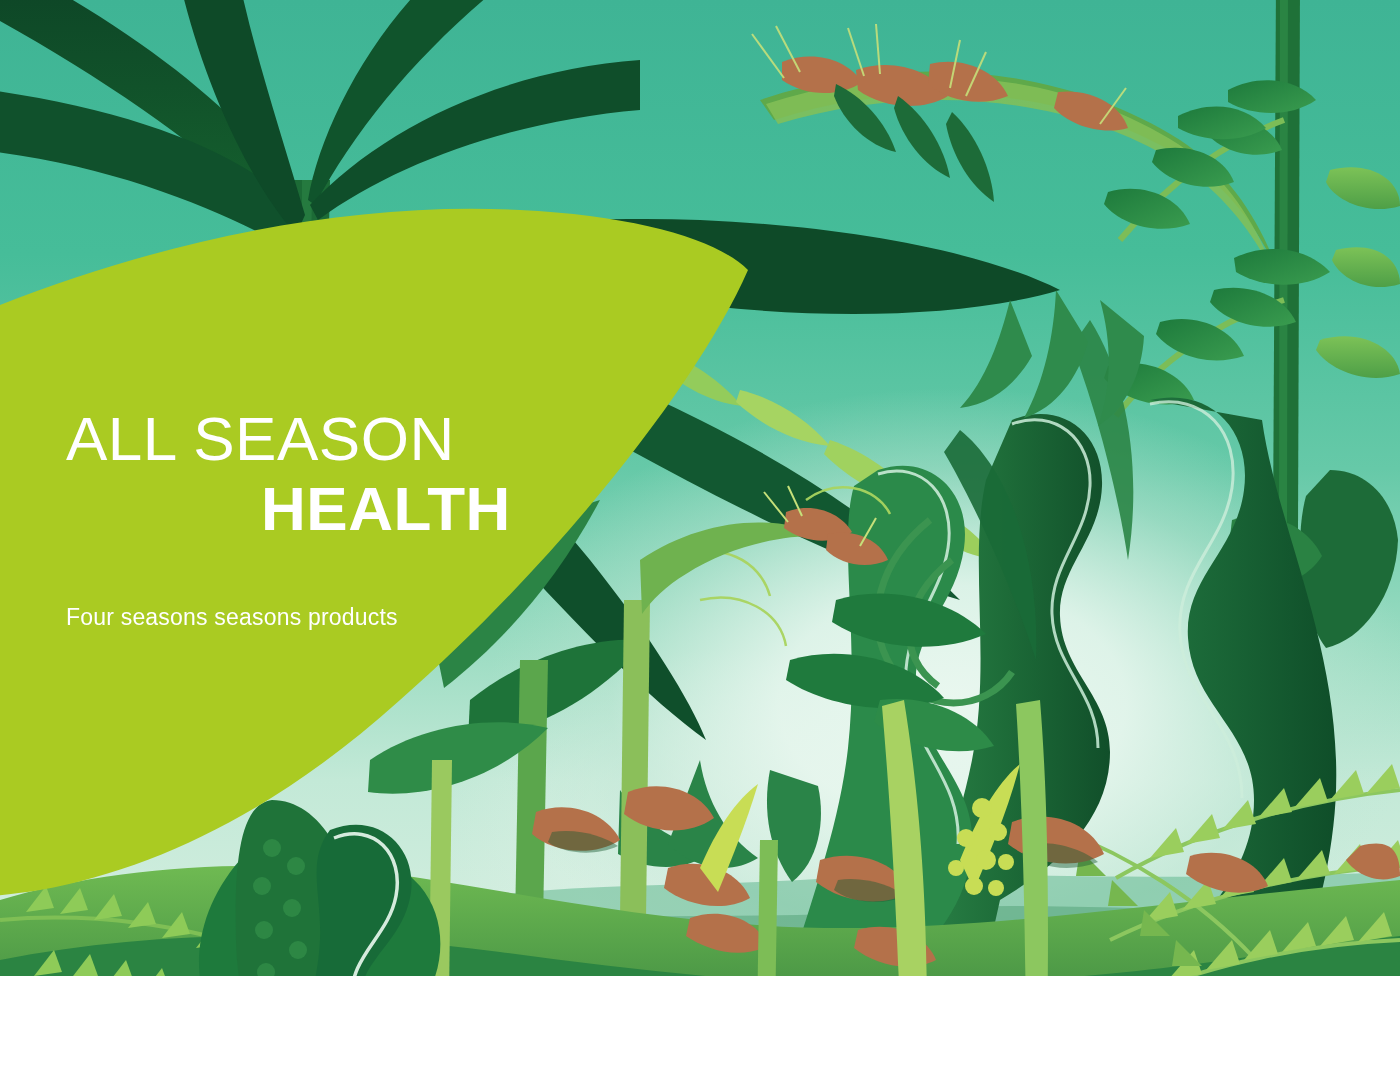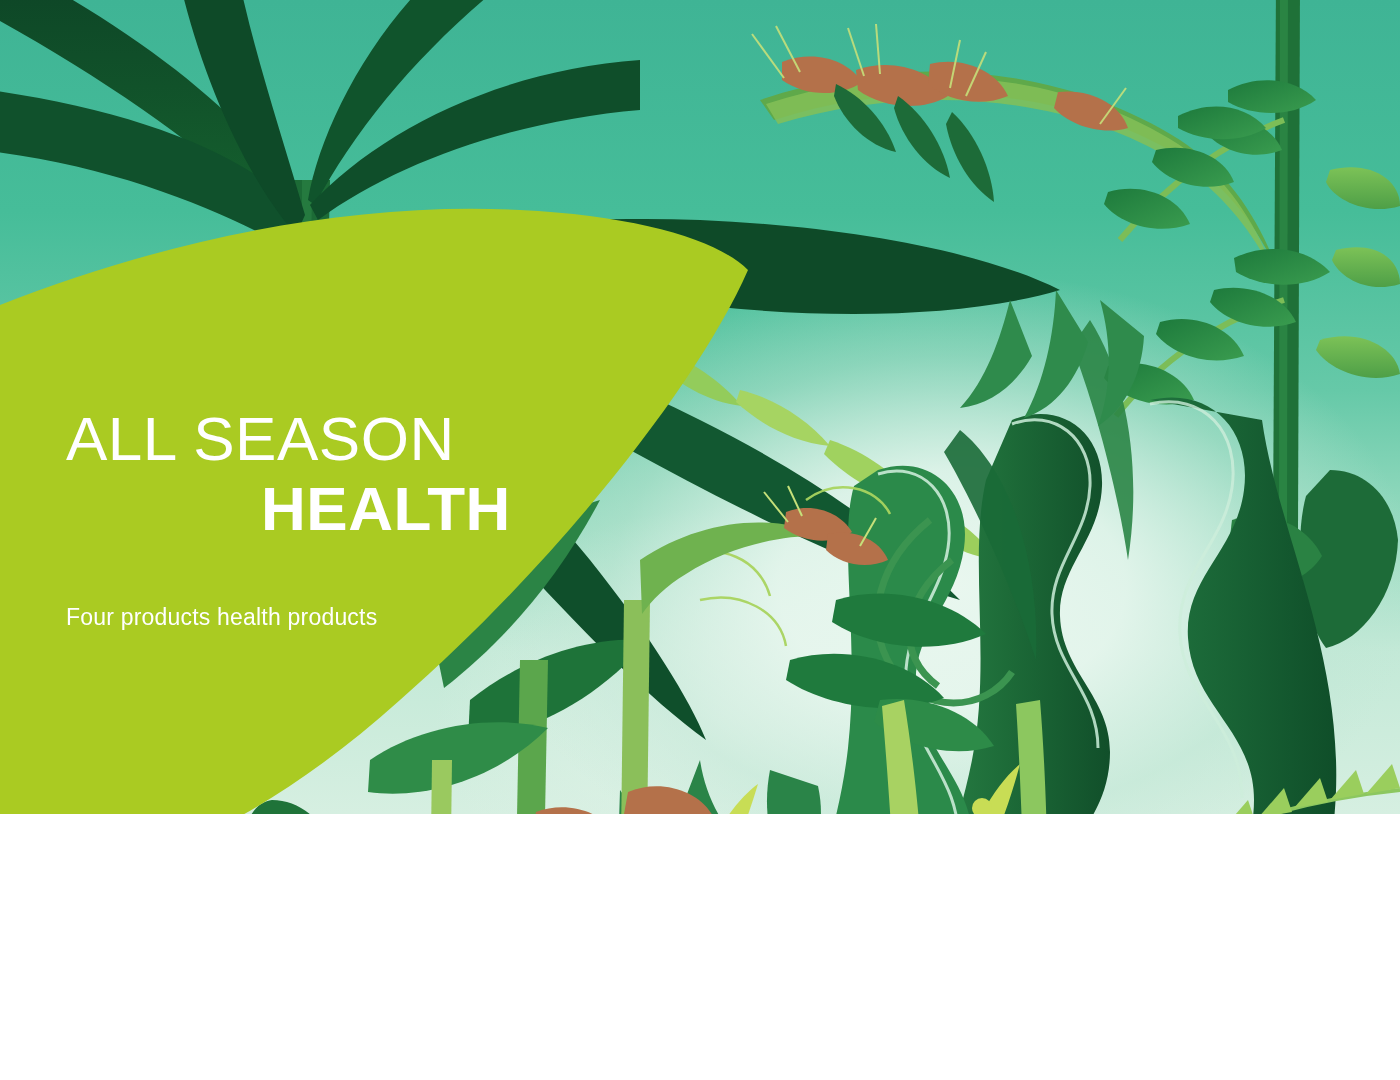--- a/index.html
+++ b/index.html
@@ -1,20 +1,20 @@
 <!DOCTYPE html>
 <html><head>
 <meta charset="utf-8">
 <style>
   html,body{margin:0;padding:0;background:#fff;}
   body{font-family:"Liberation Sans",sans-serif;}
 
   #poster{
     position:relative;
-    width:1400px;height:814px;
+    width:1400px;height:976px;
     overflow:hidden;
     background:#46bd99;
   }
 
   
   .sky{
     position:absolute;inset:0;
     background:
       radial-gradient(ellipse 620px 420px at 68% 72%, #e9f7ef 0%, rgba(233,247,239,0.85) 28%, rgba(190,230,212,0.45) 55%, rgba(190,230,212,0) 75%),
       radial-gradient(ellipse 420px 300px at 52% 88%, #dff2e7 0%, rgba(223,242,231,0) 70%),
@@ -449,16 +449,16 @@
                C 700 380, 560 560, 400 700
                C 280 808, 160 868, 40 890
                C -10 898, -40 898, -60 896
                Z" fill="#aacb22"></path>
     </svg>
   </div>
 
   <div class="brand-text">
     <div class="t-line1">ALL SEASON</div>
     <div class="t-line2">HEALTH</div>
-    <div class="t-sub">Four products health products</div>
+    <div class="t-sub">Four seasons seasons products</div>
   </div>
 
 </div>
 
 </body></html>

